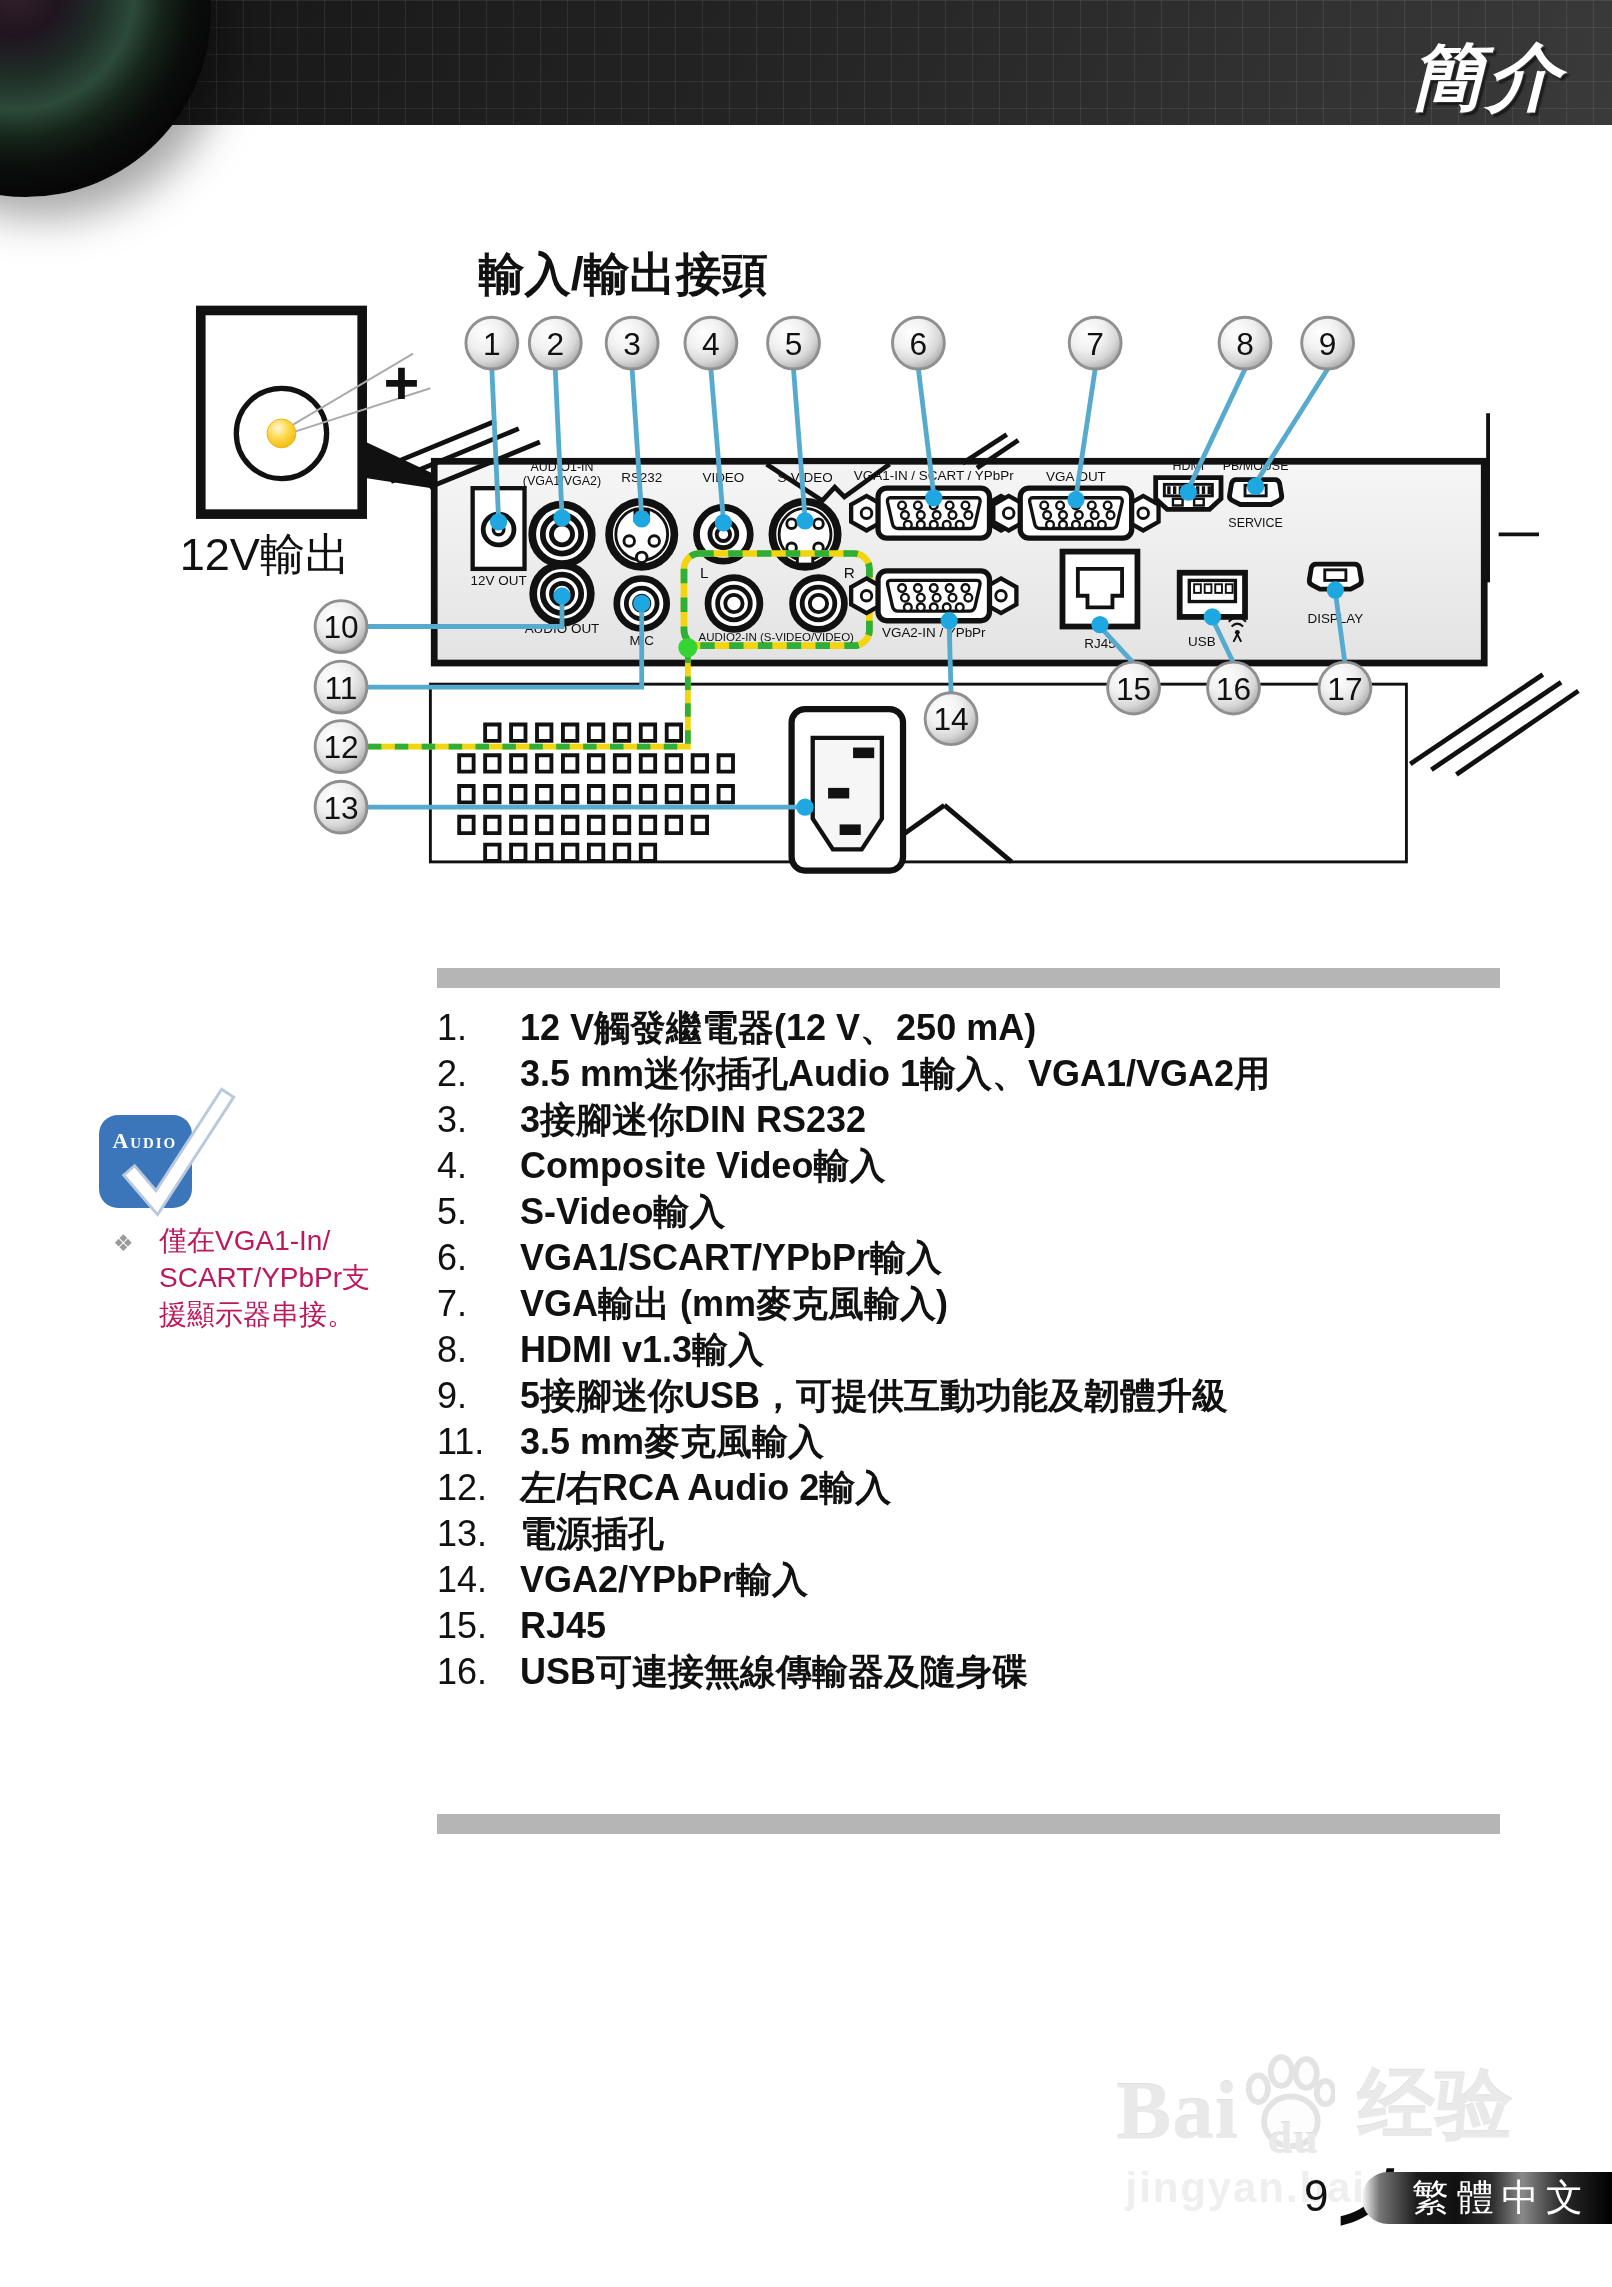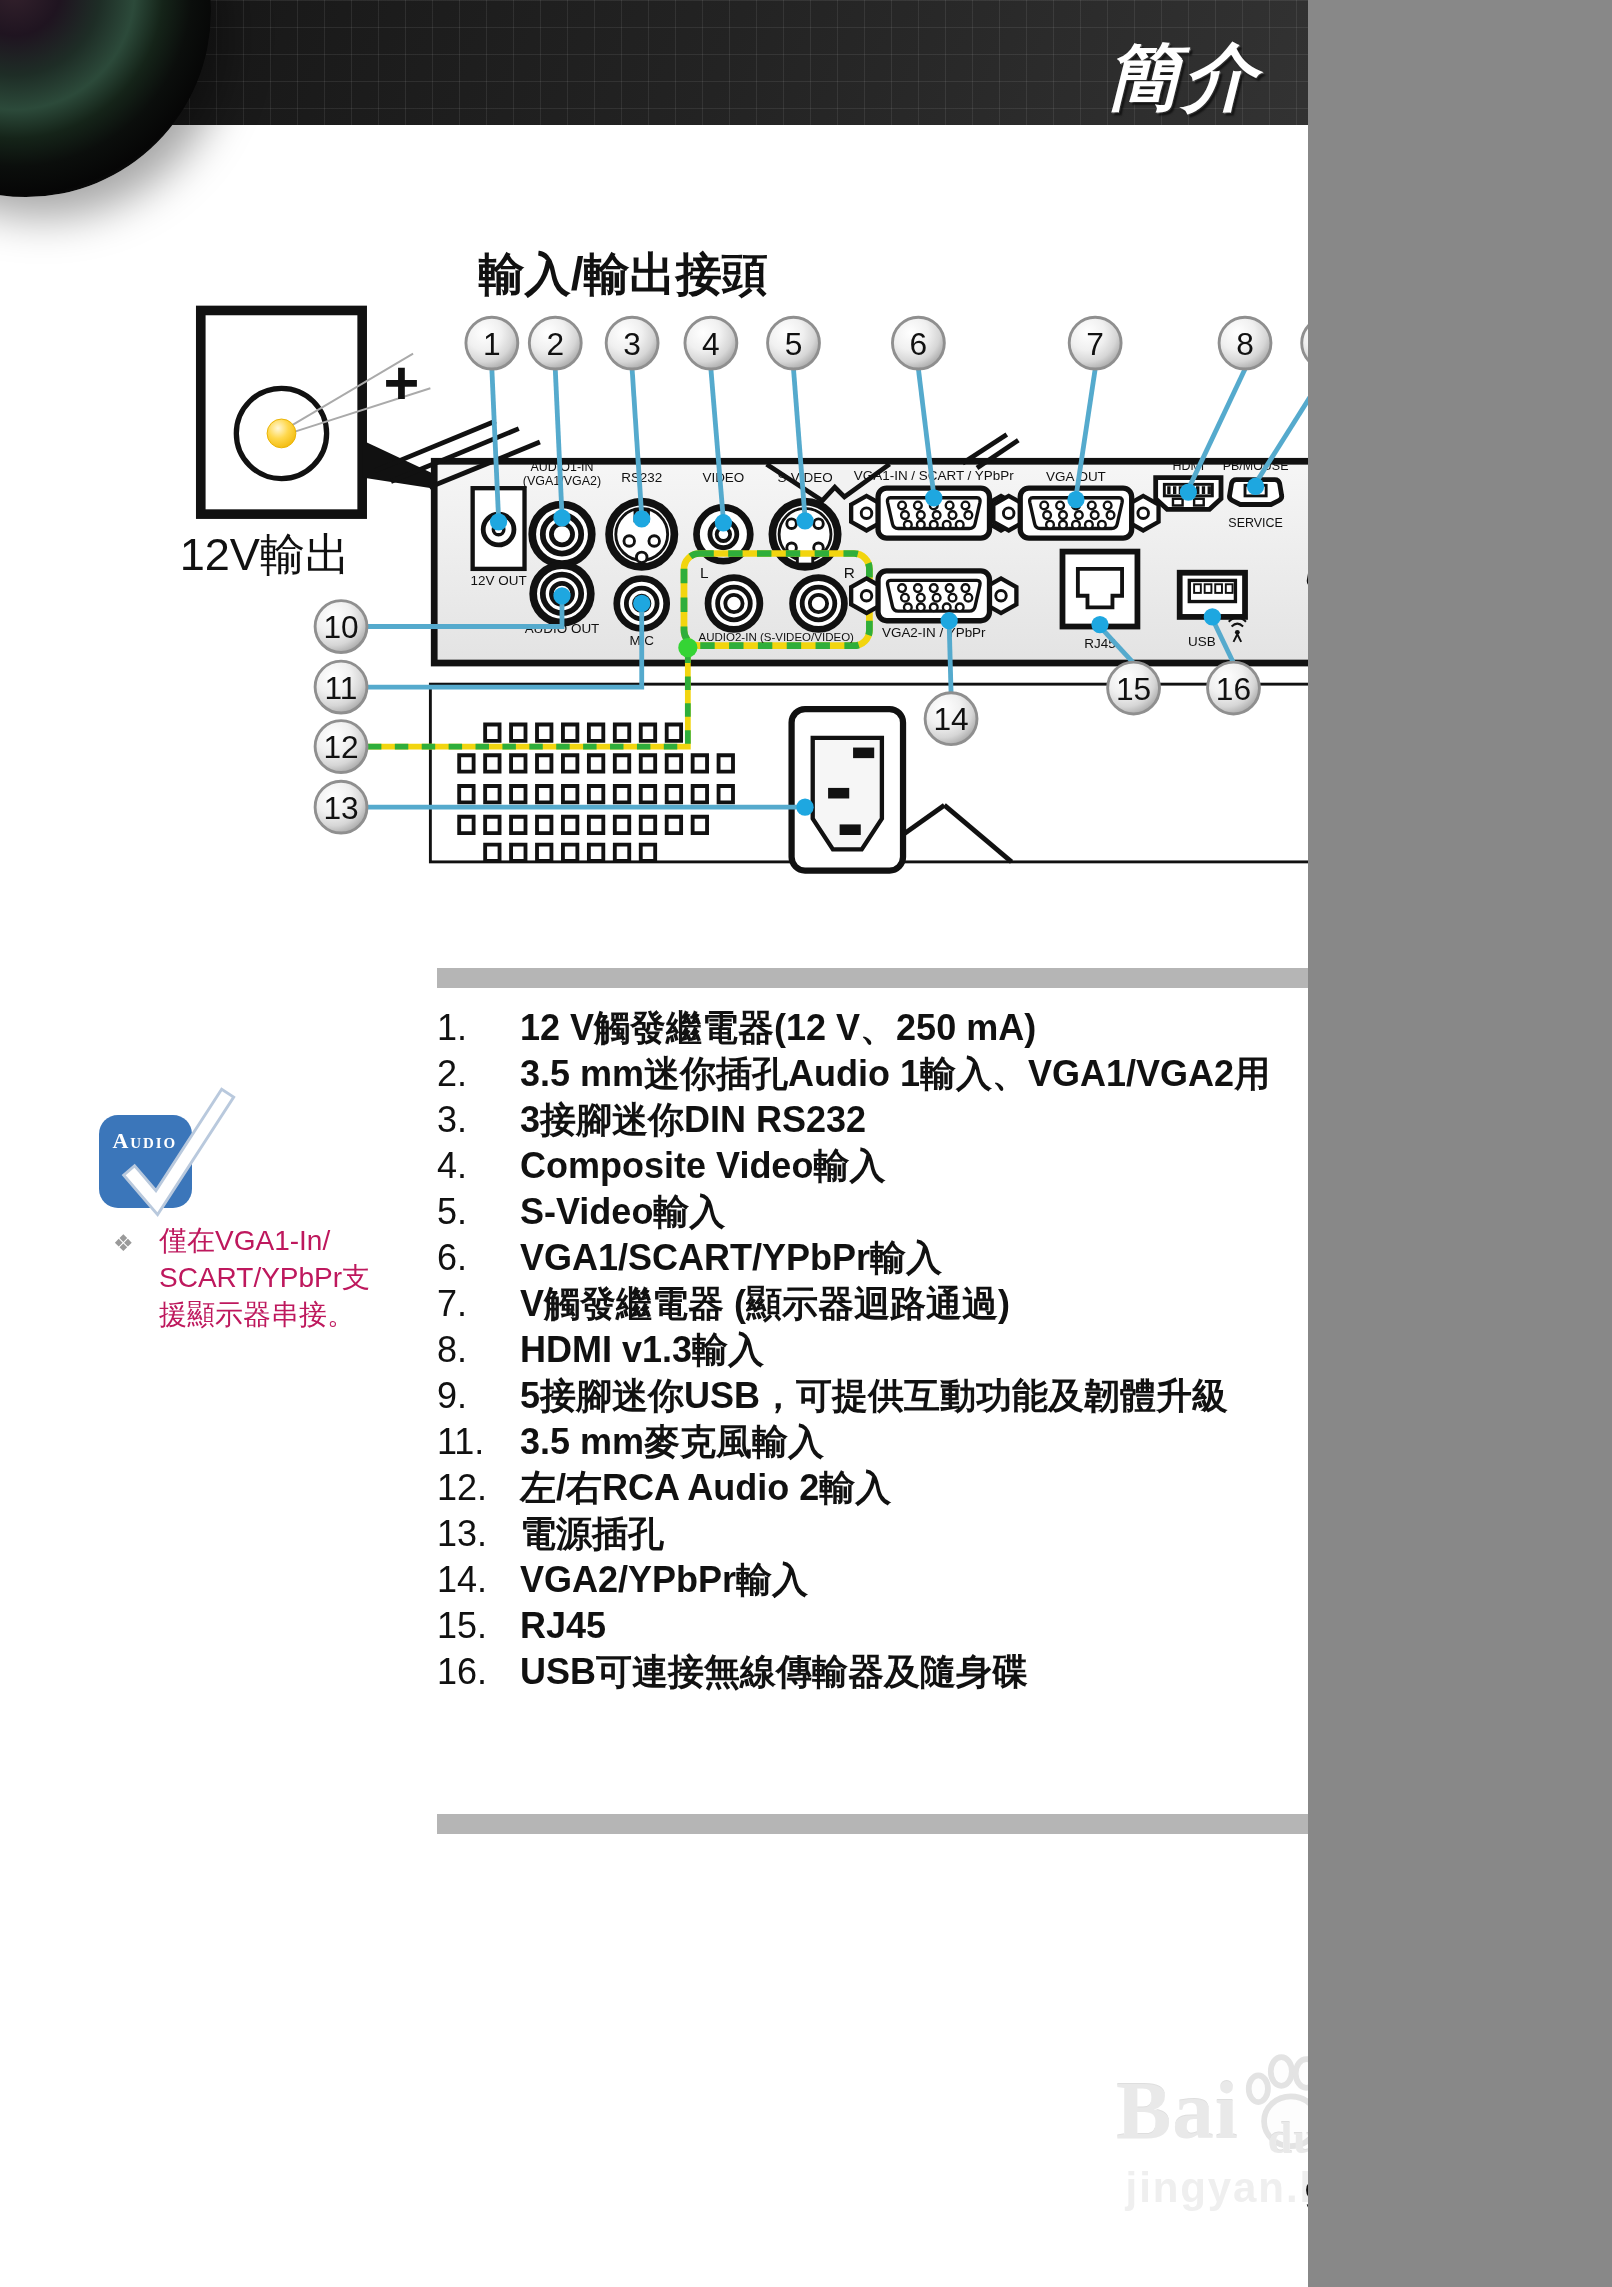--- a/index.html
+++ b/index.html
@@ -1,16 +1,16 @@
 <!DOCTYPE html>
 <html><head>
 <meta charset="utf-8">
 <style>
   html,body{margin:0;padding:0;background:#888;}
-  .page{position:relative;width:1308px;height:2287px;background:#fff;overflow:hidden;
+  .page{position:relative;width:1612px;height:2287px;background:#fff;overflow:hidden;
         font-family:"Liberation Sans",sans-serif;color:#111;}
 
   
   .top-banner{position:absolute;left:0;top:0;width:1612px;height:125px;z-index:1;
     background-image:
       repeating-linear-gradient(to right, rgba(255,255,255,0.08) 0 1px, transparent 1px 27px),
       repeating-linear-gradient(to bottom, rgba(255,255,255,0.08) 0 1px, transparent 1px 27px),
       linear-gradient(110deg,#141414 0%,#232323 45%,#3a3a3a 100%);}
   .header-title{position:absolute;top:29px;right:48px;z-index:4;
     font-family:"DejaVu Serif",serif;font-style:italic;font-weight:bold;font-size:73px;
@@ -441,21 +441,21 @@
       <div class="li-row">
         <span class="li-num">5.</span>
         <span class="li-text">S-Video輸入</span>
       </div>
       <div class="li-row">
         <span class="li-num">6.</span>
         <span class="li-text">VGA1/SCART/YPbPr輸入</span>
       </div>
       <div class="li-row">
         <span class="li-num">7.</span>
-        <span class="li-text">V觸發繼電器 (顯示器迴路通過)</span>
+        <span class="li-text">VGA輸出 (mm麥克風輸入)</span>
       </div>
       <div class="li-row">
         <span class="li-num">8.</span>
         <span class="li-text">HDMI v1.3輸入</span>
       </div>
       <div class="li-row">
         <span class="li-num">9.</span>
         <span class="li-text">5接腳迷你USB，可提供互動功能及韌體升級</span>
       </div>
       <div class="li-row">

